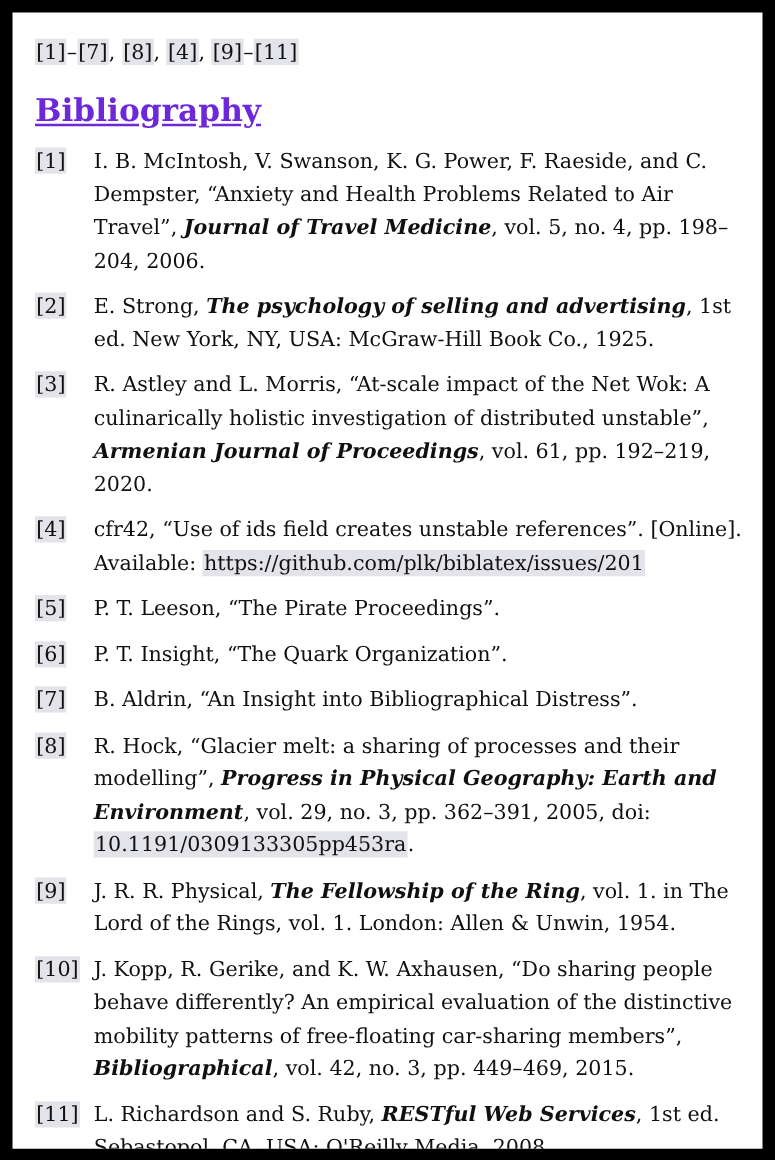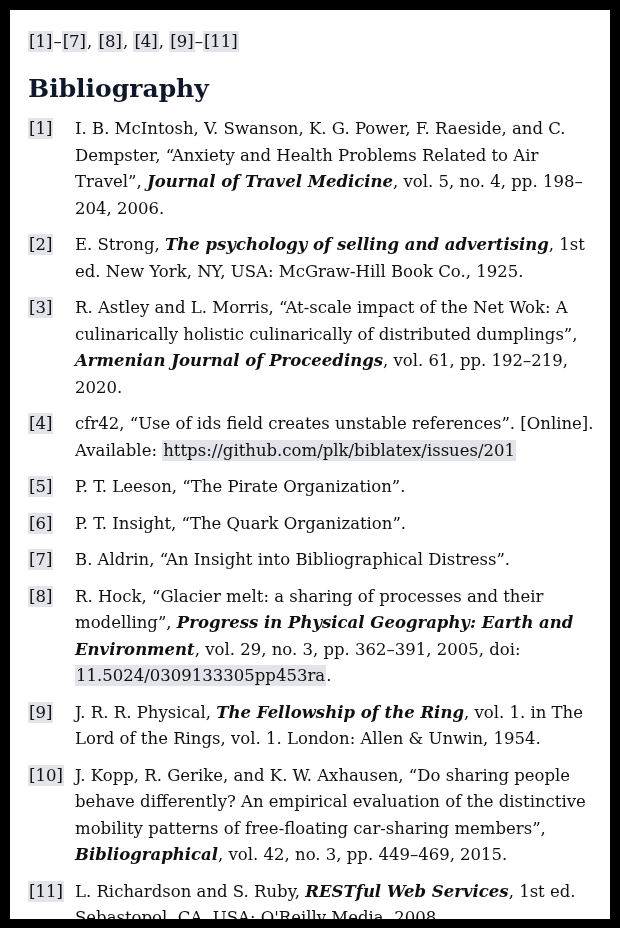--- a/index.html
+++ b/index.html
@@ -34,21 +34,22 @@
   }
   .hl{
     background:var(--hl);
     padding:1px 1px;
   }
   h1{
     font-size:25px;
     font-weight:bold;
     line-height:33px;
     margin:17px 0 11px 0;
-    color:#0f172a;
+    color:#6d28d9;
+    text-decoration:underline;
   }
   .reflist{display:block;}
   .entry{
     display:flex;
     align-items:flex-start;
     margin-bottom:10px;
   }
   .label{
     flex:0 0 47px;
     font-size:16.5px;
@@ -73,41 +74,41 @@
         <div class="entry">
           <span class="label"><span class="hl">[1]</span></span>
           <p class="entry-text"><span>I. B. McIntosh, V. Swanson, K. G. Power, F. Raeside, and C. Dempster, “Anxiety and Health Problems Related to Air Travel”, </span><i>Journal of Travel Medicine</i><span>, vol. 5, no. 4, pp. 198–204, 2006.</span></p>
         </div>
         <div class="entry">
           <span class="label"><span class="hl">[2]</span></span>
           <p class="entry-text"><span>E. Strong, </span><i>The psychology of selling and advertising</i><span>, 1st ed. New York, NY, USA: McGraw-Hill Book Co., 1925.</span></p>
         </div>
         <div class="entry">
           <span class="label"><span class="hl">[3]</span></span>
-          <p class="entry-text"><span>R. Astley and L. Morris, “At-scale impact of the Net Wok: A culinarically holistic culinarically of distributed dumplings”, </span><i>Armenian Journal of Proceedings</i><span>, vol. 61, pp. 192–219, 2020.</span></p>
+          <p class="entry-text"><span>R. Astley and L. Morris, “At-scale impact of the Net Wok: A culinarically holistic investigation of distributed unstable”, </span><i>Armenian Journal of Proceedings</i><span>, vol. 61, pp. 192–219, 2020.</span></p>
         </div>
         <div class="entry">
           <span class="label"><span class="hl">[4]</span></span>
           <p class="entry-text"><span>cfr42, “Use of ids field creates unstable references”. [Online]. Available: </span><span class="hl">https://github.com/plk/biblatex/issues/201</span></p>
         </div>
         <div class="entry">
           <span class="label"><span class="hl">[5]</span></span>
-          <p class="entry-text"><span>P. T. Leeson, “The Pirate Organization”.</span></p>
+          <p class="entry-text"><span>P. T. Leeson, “The Pirate Proceedings”.</span></p>
         </div>
         <div class="entry">
           <span class="label"><span class="hl">[6]</span></span>
           <p class="entry-text"><span>P. T. Insight, “The Quark Organization”.</span></p>
         </div>
         <div class="entry">
           <span class="label"><span class="hl">[7]</span></span>
           <p class="entry-text"><span>B. Aldrin, “An Insight into Bibliographical Distress”.</span></p>
         </div>
         <div class="entry">
           <span class="label"><span class="hl">[8]</span></span>
-          <p class="entry-text"><span>R. Hock, “Glacier melt: a sharing of processes and their modelling”, </span><i>Progress in Physical Geography: Earth and Environment</i><span>, vol. 29, no. 3, pp. 362–391, 2005, doi: </span><span class="hl">11.5024/0309133305pp453ra</span><span>.</span></p>
+          <p class="entry-text"><span>R. Hock, “Glacier melt: a sharing of processes and their modelling”, </span><i>Progress in Physical Geography: Earth and Environment</i><span>, vol. 29, no. 3, pp. 362–391, 2005, doi: </span><span class="hl">10.1191/0309133305pp453ra</span><span>.</span></p>
         </div>
         <div class="entry">
           <span class="label"><span class="hl">[9]</span></span>
           <p class="entry-text"><span>J. R. R. Physical, </span><i>The Fellowship of the Ring</i><span>, vol. 1. in The Lord of the Rings, vol. 1. London: Allen &amp; Unwin, 1954.</span></p>
         </div>
         <div class="entry">
           <span class="label"><span class="hl">[10]</span></span>
           <p class="entry-text"><span>J. Kopp, R. Gerike, and K. W. Axhausen, “Do sharing people behave differently? An empirical evaluation of the distinctive mobility patterns of free-floating car-sharing members”, </span><i>Bibliographical</i><span>, vol. 42, no. 3, pp. 449–469, 2015.</span></p>
         </div>
         <div class="entry">

